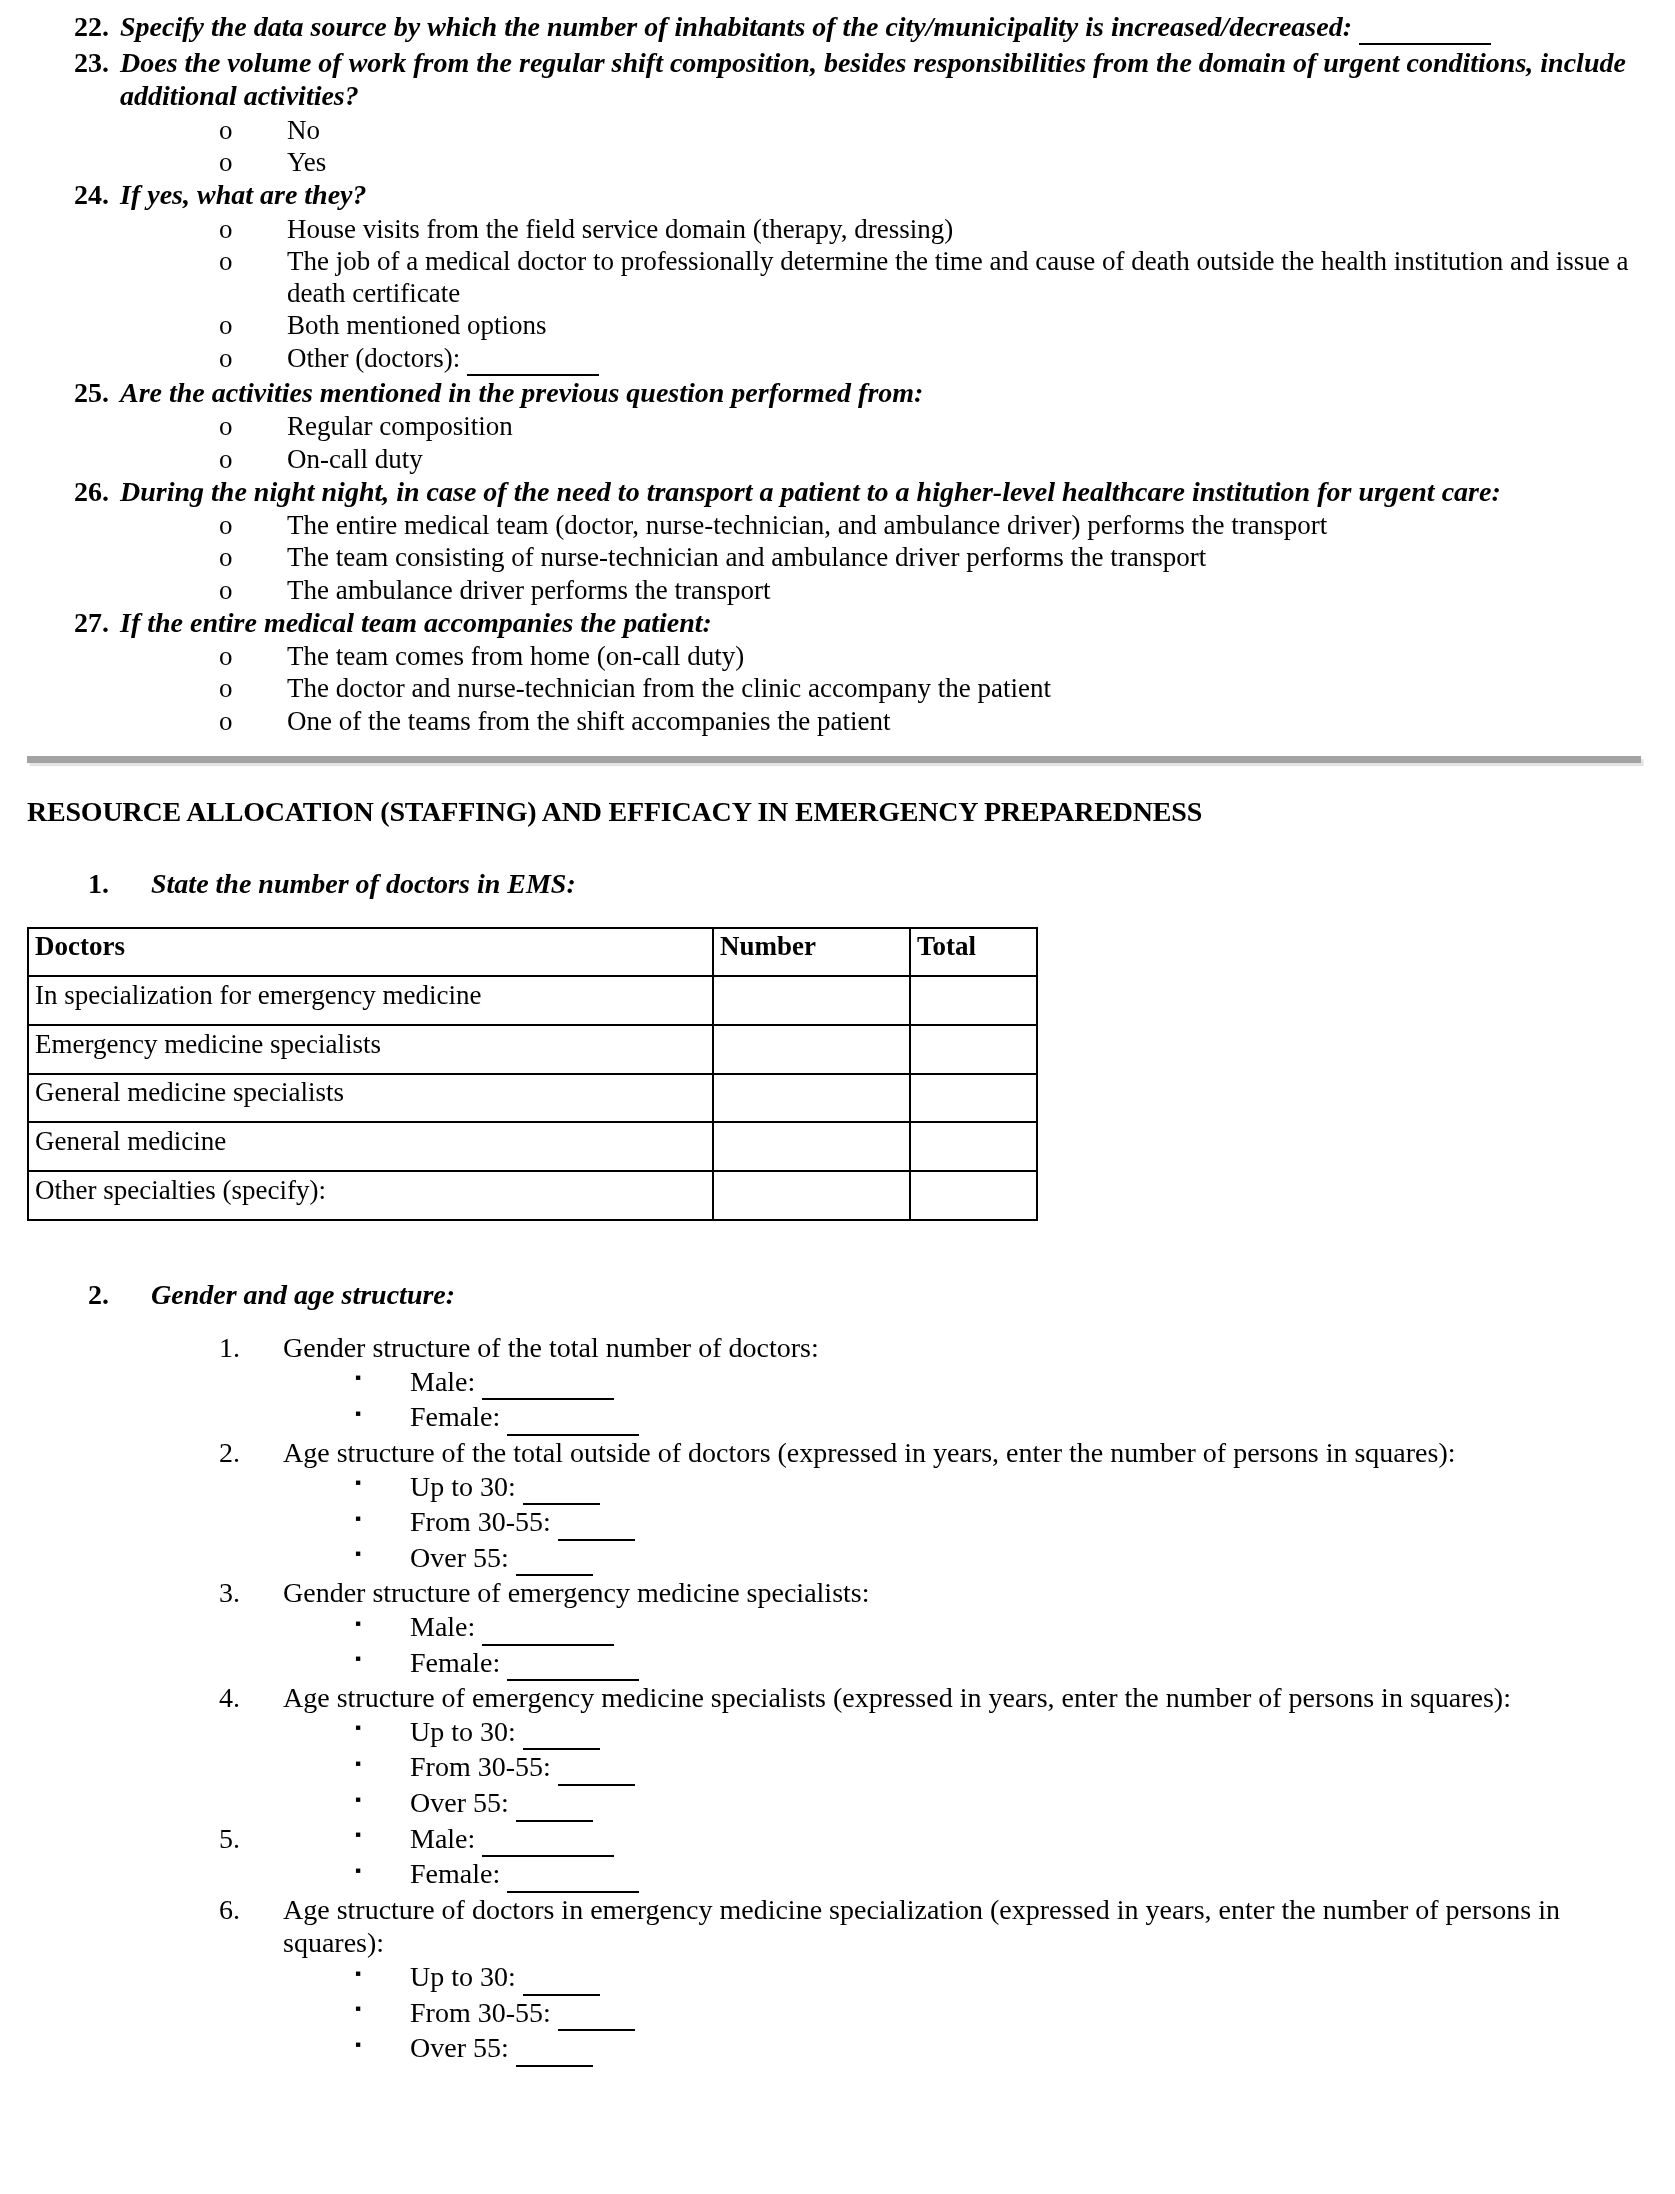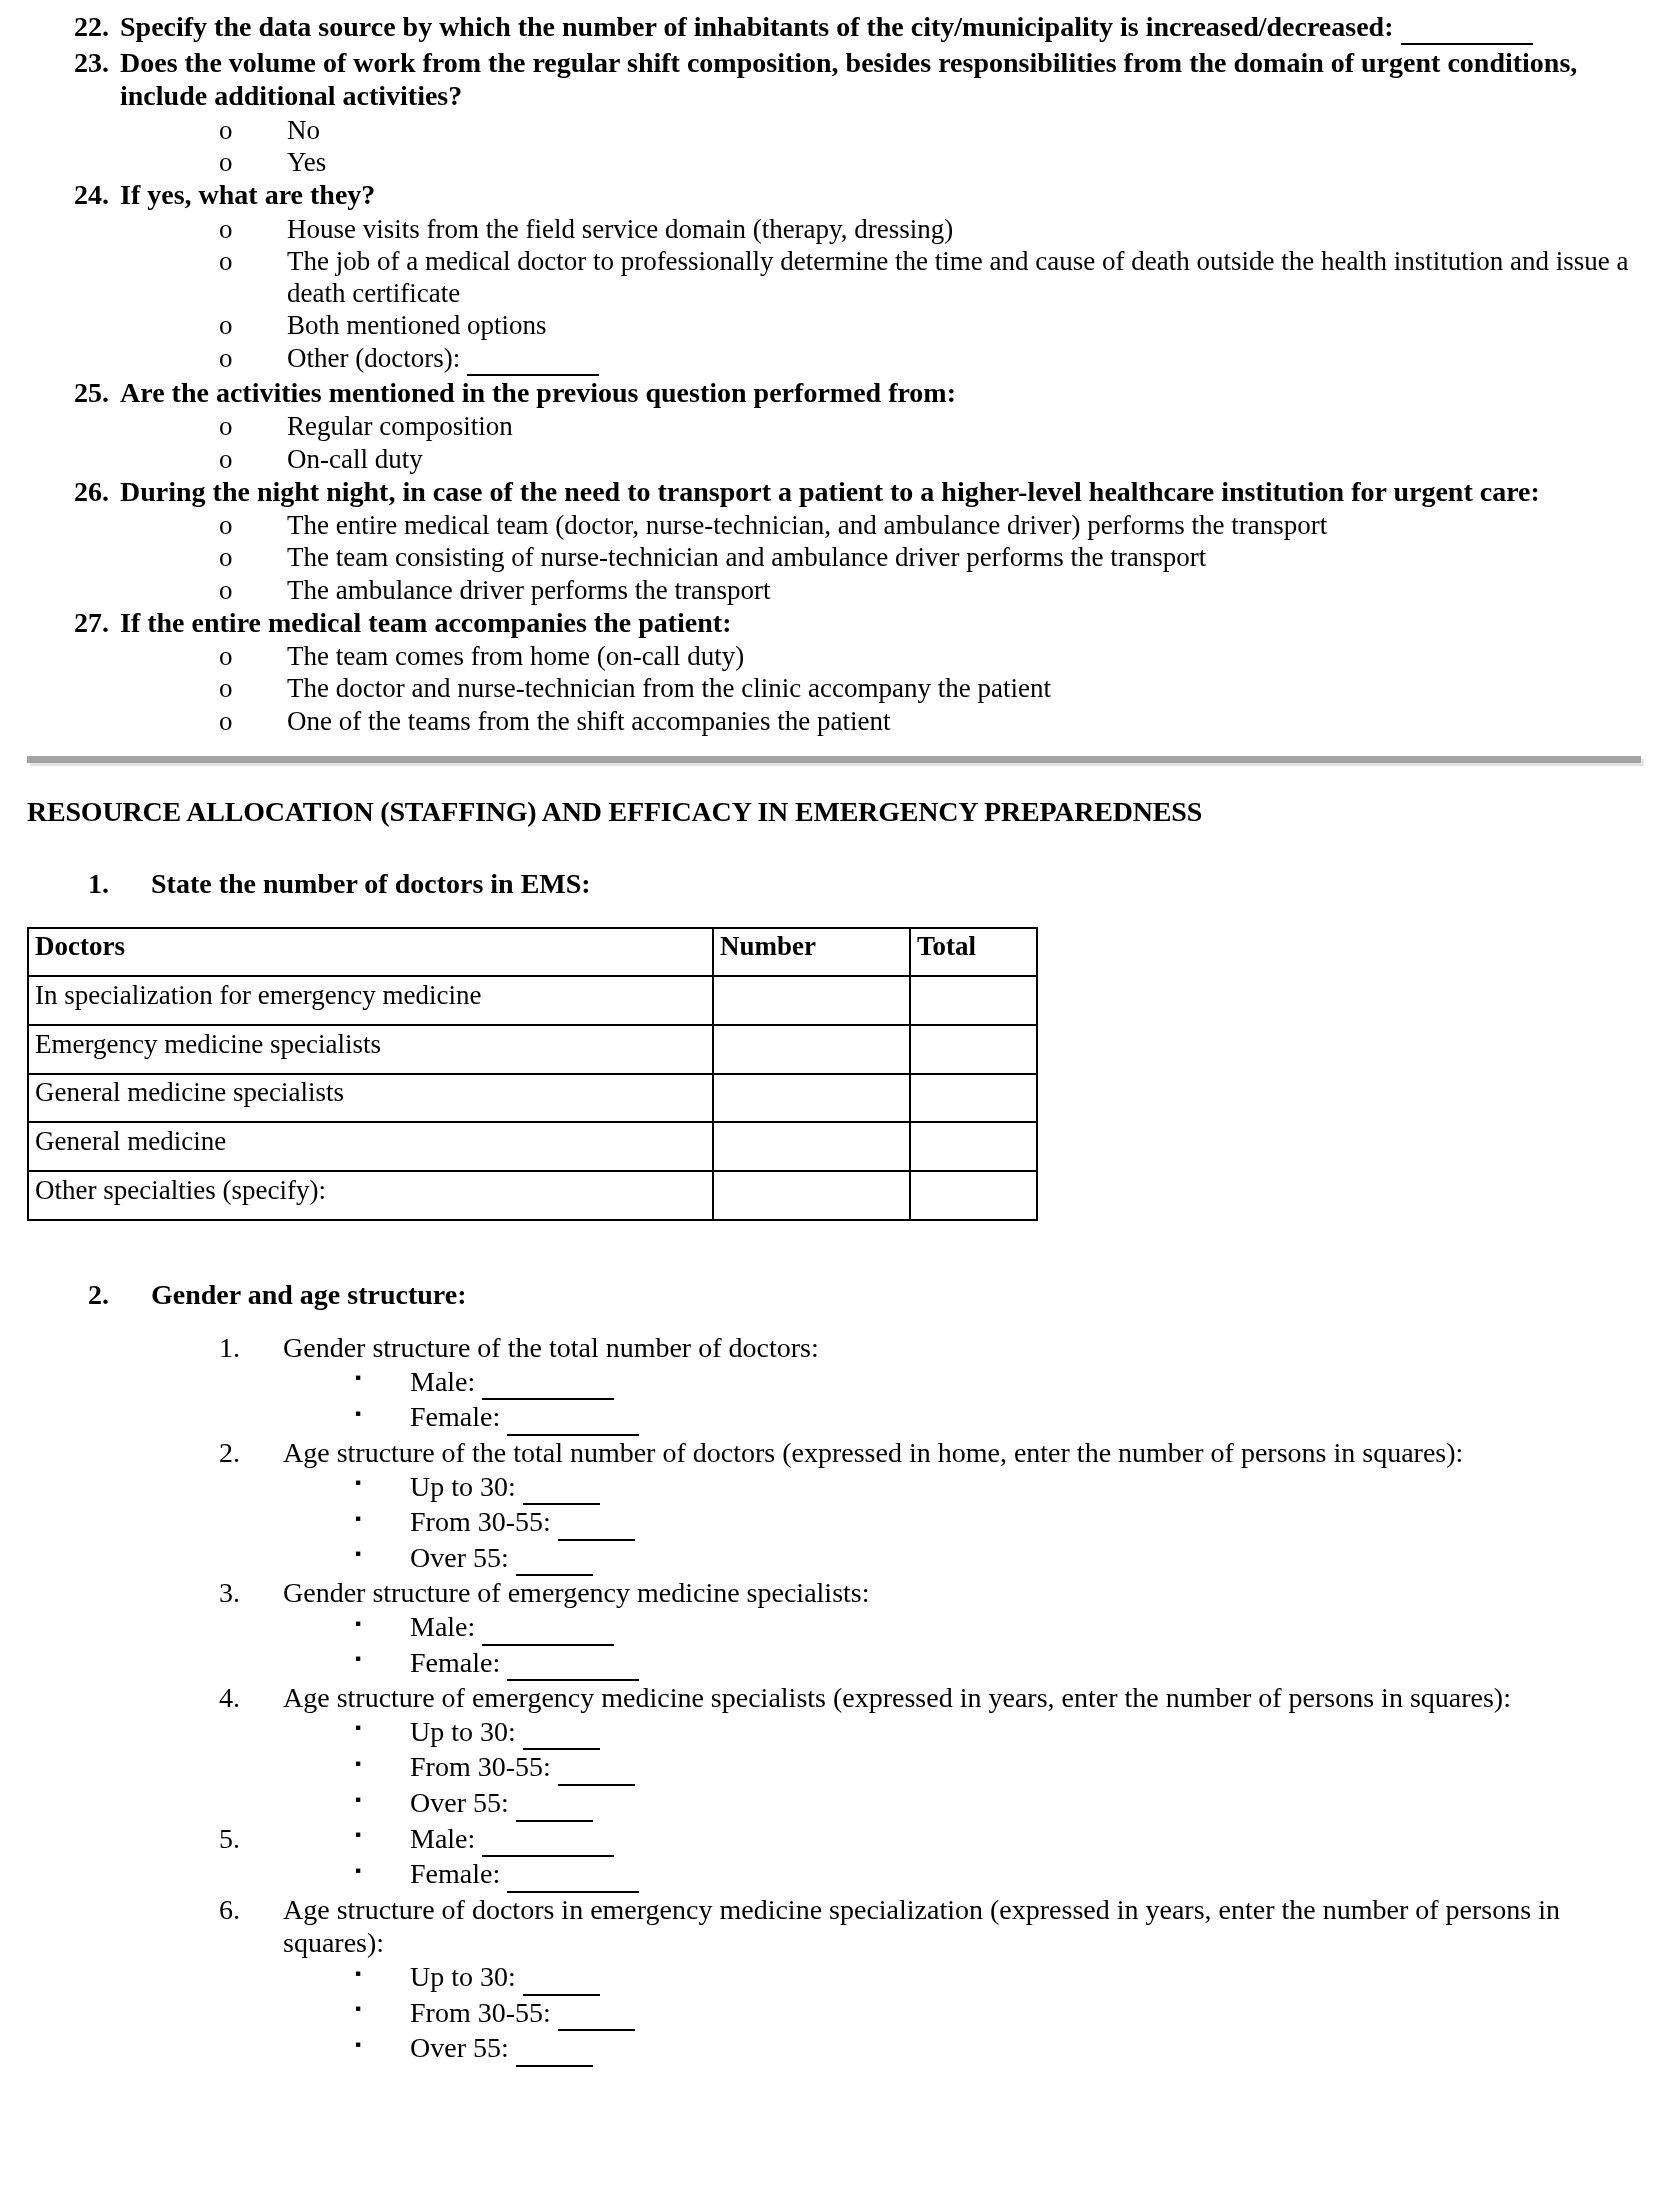--- a/index.html
+++ b/index.html
@@ -35,21 +35,21 @@
     text-indent: 0;
   }
   .q-item > .marker {
     position: absolute;
     left: 74px;
     top: 0;
     width: 66px;
     text-align: left;
     font-weight: bold;
   }
-  .q-text { display: block; }
+  .q-text { display: block; font-style: italic; }
 
   
   .o-list { margin: 0; padding: 0; list-style: none; }
   .o-item {
     position: relative;
     padding-left: 287px;
     margin: 0;
     font-size: 27px;
     line-height: 1.195;
     font-weight: normal;
@@ -293,21 +293,21 @@
     </li>
   </ol>
 
   <div class="spacer-sm"></div>
   <ol class="n-list" id="gender-age-subitems">
       <li class="n-item"><span class="marker">1.</span><span>Gender structure of the total number of doctors:</span></li>
       <ul class="s-list">
         <li class="s-item"><span class="marker">▪</span><span>Male:</span> <span class="blank-line bl-lg">&nbsp;</span></li>
         <li class="s-item"><span class="marker">▪</span><span>Female:</span> <span class="blank-line bl-lg">&nbsp;</span></li>
       </ul>
-      <li class="n-item"><span class="marker">2.</span><span>Age structure of the total number of doctors (expressed in home, enter the number of persons in squares):</span></li>
+      <li class="n-item"><span class="marker">2.</span><span>Age structure of the total outside of doctors (expressed in years, enter the number of persons in squares):</span></li>
       <ul class="s-list">
         <li class="s-item"><span class="marker">▪</span><span>Up to 30:</span> <span class="blank-line bl-md">&nbsp;</span></li>
         <li class="s-item"><span class="marker">▪</span><span>From 30-55:</span> <span class="blank-line bl-md">&nbsp;</span></li>
         <li class="s-item"><span class="marker">▪</span><span>Over 55:</span> <span class="blank-line bl-md">&nbsp;</span></li>
       </ul>
       <li class="n-item"><span class="marker">3.</span><span>Gender structure of emergency medicine specialists:</span></li>
       <ul class="s-list">
         <li class="s-item"><span class="marker">▪</span><span>Male:</span> <span class="blank-line bl-lg">&nbsp;</span></li>
         <li class="s-item"><span class="marker">▪</span><span>Female:</span> <span class="blank-line bl-lg">&nbsp;</span></li>
       </ul>

